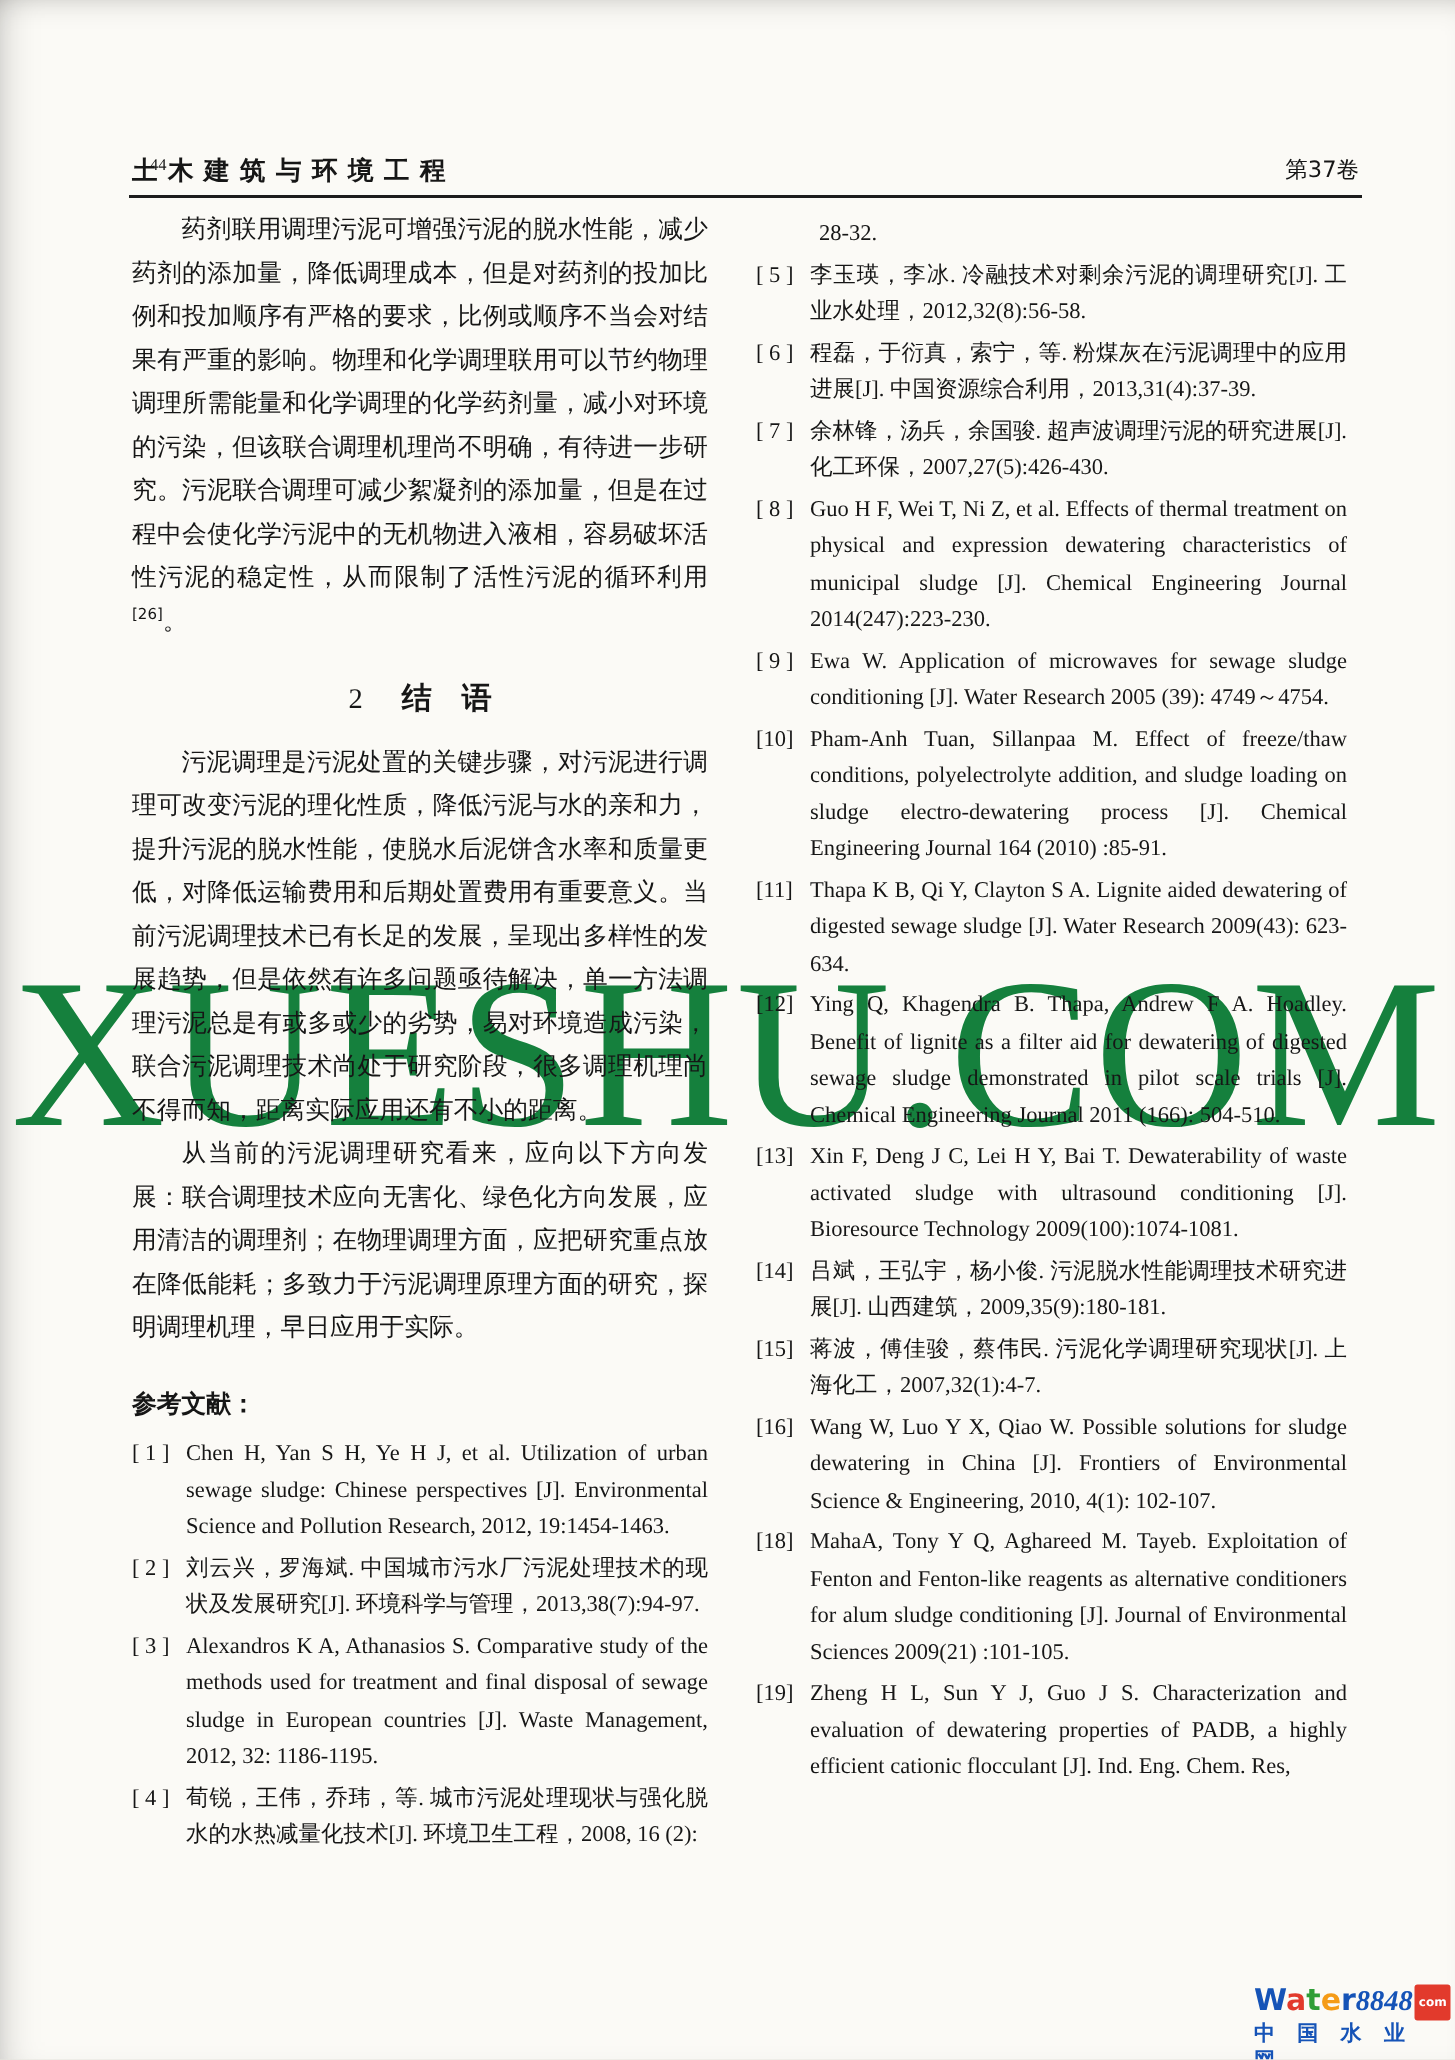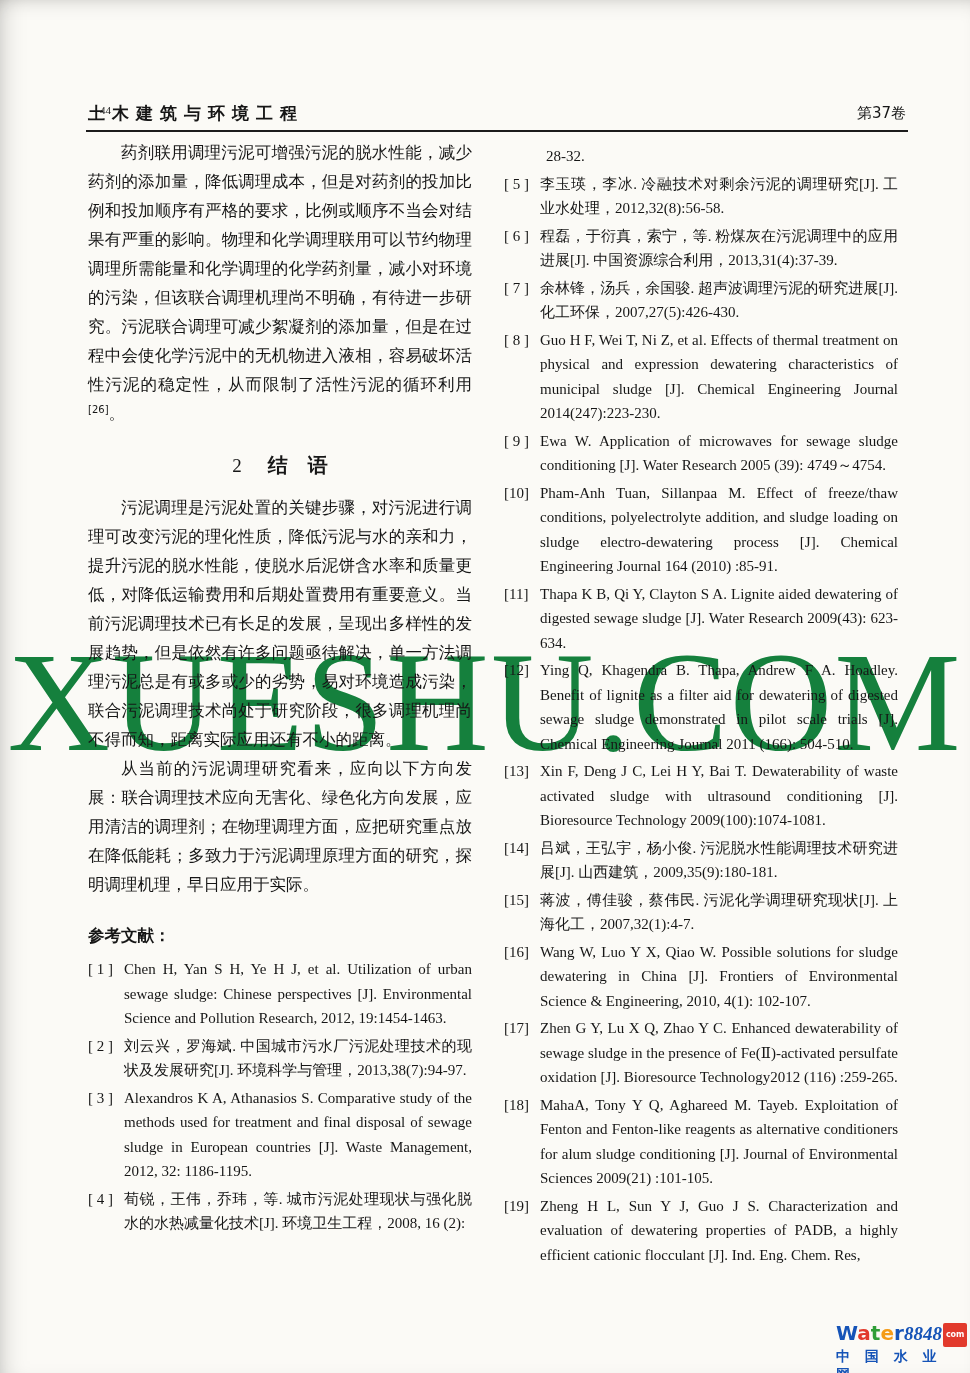--- a/index.html
+++ b/index.html
@@ -160,24 +160,20 @@
         <div class="ref">
           <span class="ref-label">[15]</span>
           <span class="ref-text">蒋波，傅佳骏，蔡伟民. 污泥化学调理研究现状[J]. 上海化工，2007,32(1):4-7.</span>
         </div>
 
         <div class="ref">
           <span class="ref-label">[16]</span>
           <span class="ref-text">Wang W, Luo Y X, Qiao W. Possible solutions for sludge dewatering in China [J]. Frontiers of Environmental Science &amp; Engineering, 2010, 4(1): 102-107.</span>
         </div>
 
-        <div class="ref">
-          <span class="ref-label">[17]</span>
-          <span class="ref-text">Zhen G Y, Lu X Q, Zhao Y C. Enhanced dewaterability of sewage sludge in the presence of Fe(Ⅱ)-activated persulfate oxidation [J]. Bioresource Technology2012 (116) :259-265.</span>
-        </div>
 
         <div class="ref">
           <span class="ref-label">[18]</span>
           <span class="ref-text">MahaA, Tony Y Q, Aghareed M. Tayeb. Exploitation of Fenton and Fenton-like reagents as alternative conditioners for alum sludge conditioning [J]. Journal of Environmental Sciences 2009(21) :101-105.</span>
         </div>
 
         <div class="ref">
           <span class="ref-label">[19]</span>
           <span class="ref-text">Zheng H L, Sun Y J, Guo J S. Characterization and evaluation of dewatering properties of PADB, a highly efficient cationic flocculant [J]. Ind. Eng. Chem. Res,</span>
         </div>

